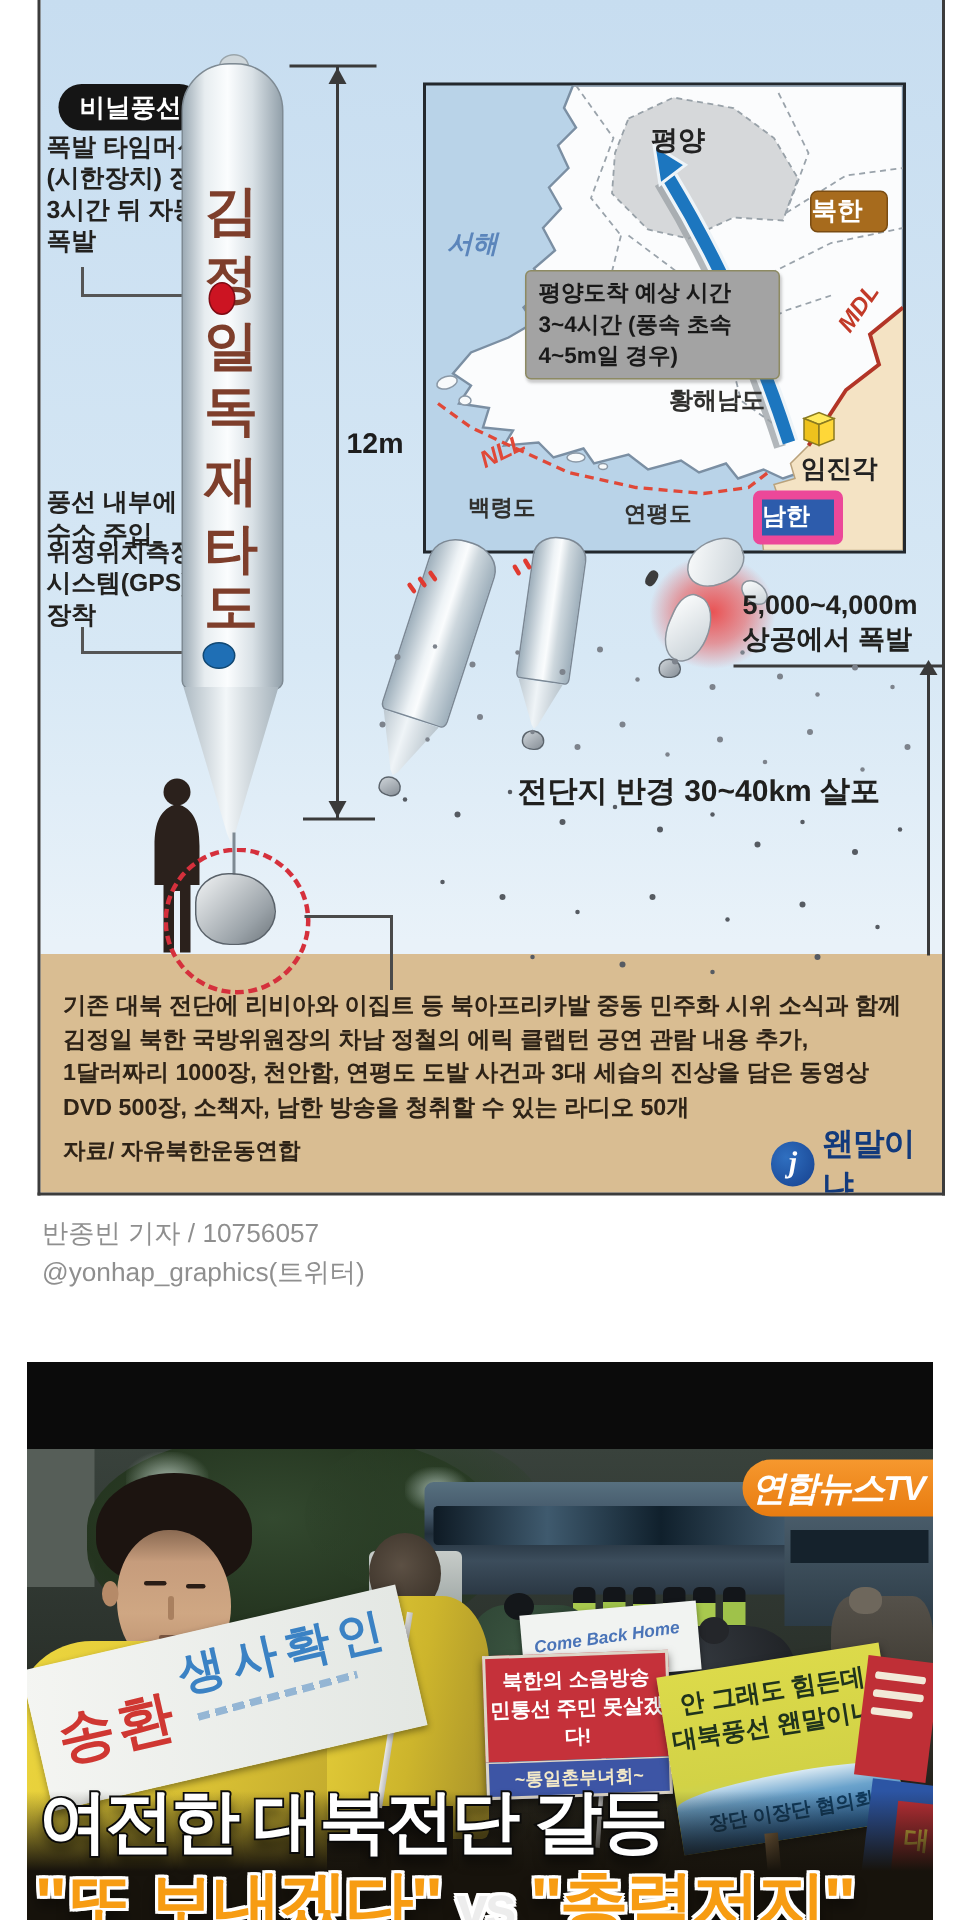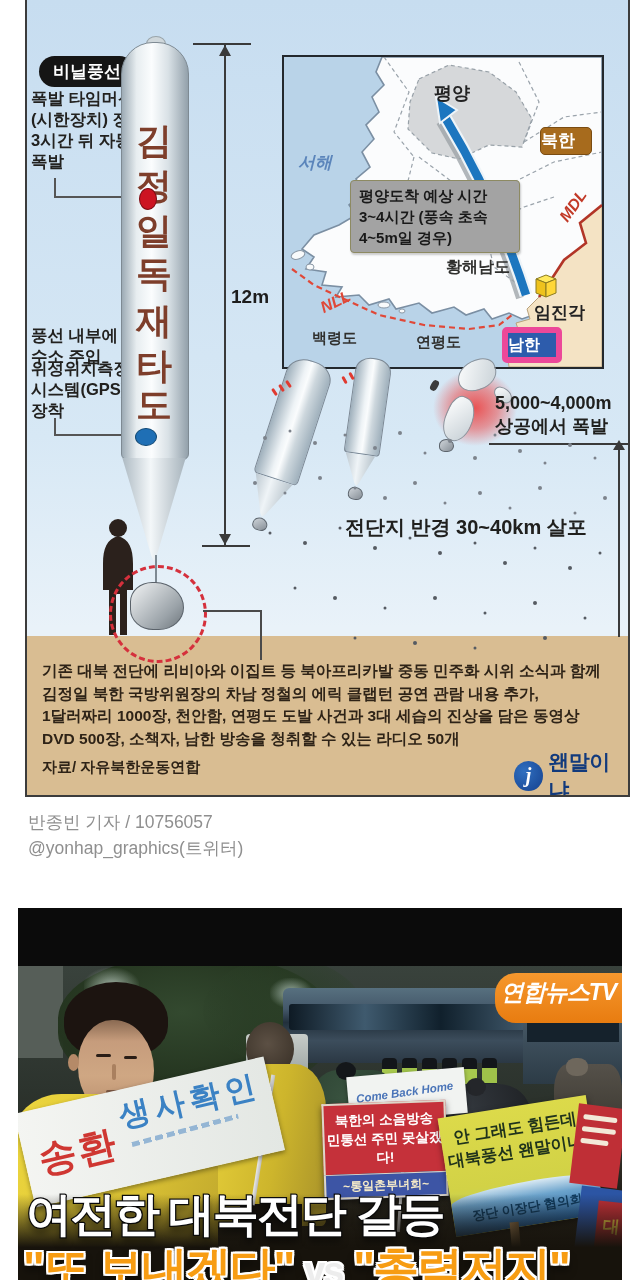--- a/index.html
+++ b/index.html
@@ -47,21 +47,21 @@
   .desc{left:15px;top:660px;width:572px;font-size:15.5px;font-weight:600;color:#2e2317;line-height:22.5px;}
   .source{left:15px;top:758px;font-size:15px;font-weight:bold;color:#2e2317;}
   .yonhap{left:487px;top:748px;display:flex;align-items:center;}
   .yonhap-circle{width:30px;height:30px;border-radius:50%;background:radial-gradient(circle at 35% 35%,#2f6fc0,#16418e);color:#fff;font-size:20px;font-style:italic;font-weight:bold;text-align:center;line-height:28px;font-family:"Liberation Serif",serif;}
   .yonhap-word{font-size:21px;font-weight:bold;color:#123a7c;margin-left:5px;letter-spacing:-0.5px;}
   
   .credit{left:28px;font-size:17.5px;color:#8f8f8f;}
   
   .photo-block{left:18px;top:908px;width:604px;height:372px;background:#0b0b0b;}
   .photo{position:absolute;left:0;top:58px;width:604px;height:314px;overflow:hidden;background:linear-gradient(180deg,#39423c 0%,#2c332d 40%,#27251d 70%,#1d1a12 100%);}
-  .badge-tv{position:absolute;right:0;top:7px;width:127px;height:50px;background:linear-gradient(180deg,#f6982e,#e87c10);border-radius:21px 0 0 21px;color:#fff;font-size:23px;font-weight:bold;font-style:italic;text-align:center;line-height:38px;letter-spacing:-1px;}
+  .badge-tv{position:absolute;right:0;top:7px;width:127px;height:38px;background:linear-gradient(180deg,#f6982e,#e87c10);border-radius:21px 0 0 21px;color:#fff;font-size:23px;font-weight:bold;font-style:italic;text-align:center;line-height:38px;letter-spacing:-1px;}
   .cap1{position:absolute;left:8px;top:218px;font-size:46px;font-weight:900;color:#fff;letter-spacing:-2px;-webkit-text-stroke:2.5px #0d0d0d;paint-order:stroke fill;text-shadow:0 5px 7px rgba(0,0,0,.55);white-space:nowrap;}
   .cap2{position:absolute;left:5px;top:272px;font-size:46px;font-weight:900;letter-spacing:-2px;color:#f79c12;text-shadow:-2px -2px 0 #fff,2px -2px 0 #fff,-2px 2px 0 #fff,2px 2px 0 #fff,0 2px 0 #fff,0 -2px 0 #fff,2px 0 0 #fff,-2px 0 0 #fff,0 7px 9px rgba(0,0,0,.65);white-space:nowrap;}
   .cap2 .vs{color:#ededed;font-size:38px;}
   .sign-red{position:absolute;left:305px;top:136px;width:124px;transform:rotate(-2deg);box-shadow:0 3px 6px rgba(0,0,0,.5);}
   .sign-red-top{background:#c5313a;border:2px solid #ddd6c8;border-bottom:none;color:#fff;font-size:13.5px;font-weight:bold;text-align:center;line-height:19px;padding:6px 2px;}
   .sign-red-strip{background:#3d55a5;color:#f3e9c8;font-size:12px;font-weight:bold;text-align:center;line-height:22px;border:2px solid #ddd6c8;border-top:1px solid #ddd6c8;}
   .sign-yel{position:absolute;left:428px;top:140px;width:150px;height:120px;transform:rotate(-9deg);background:linear-gradient(180deg,#dcda4a 0%,#d2d246 62%,#cfd24a 65%);box-shadow:0 3px 6px rgba(0,0,0,.5);overflow:hidden;}
   .sign-yel-l{font-size:16.5px;font-weight:bold;color:#20331c;text-align:center;line-height:23px;}
   .sign-yel-strip{position:absolute;left:0;bottom:0;width:100%;height:44px;background:linear-gradient(180deg,#d9e9f3 0%,#6ba3cc 35%,#215e9c 100%);border-radius:100% 60% 0 0/46% 30% 0 0;}
   .sign-yel-foot{position:absolute;left:0;bottom:9px;width:100%;text-align:center;font-size:13px;font-weight:bold;color:#0e3a5e;}

